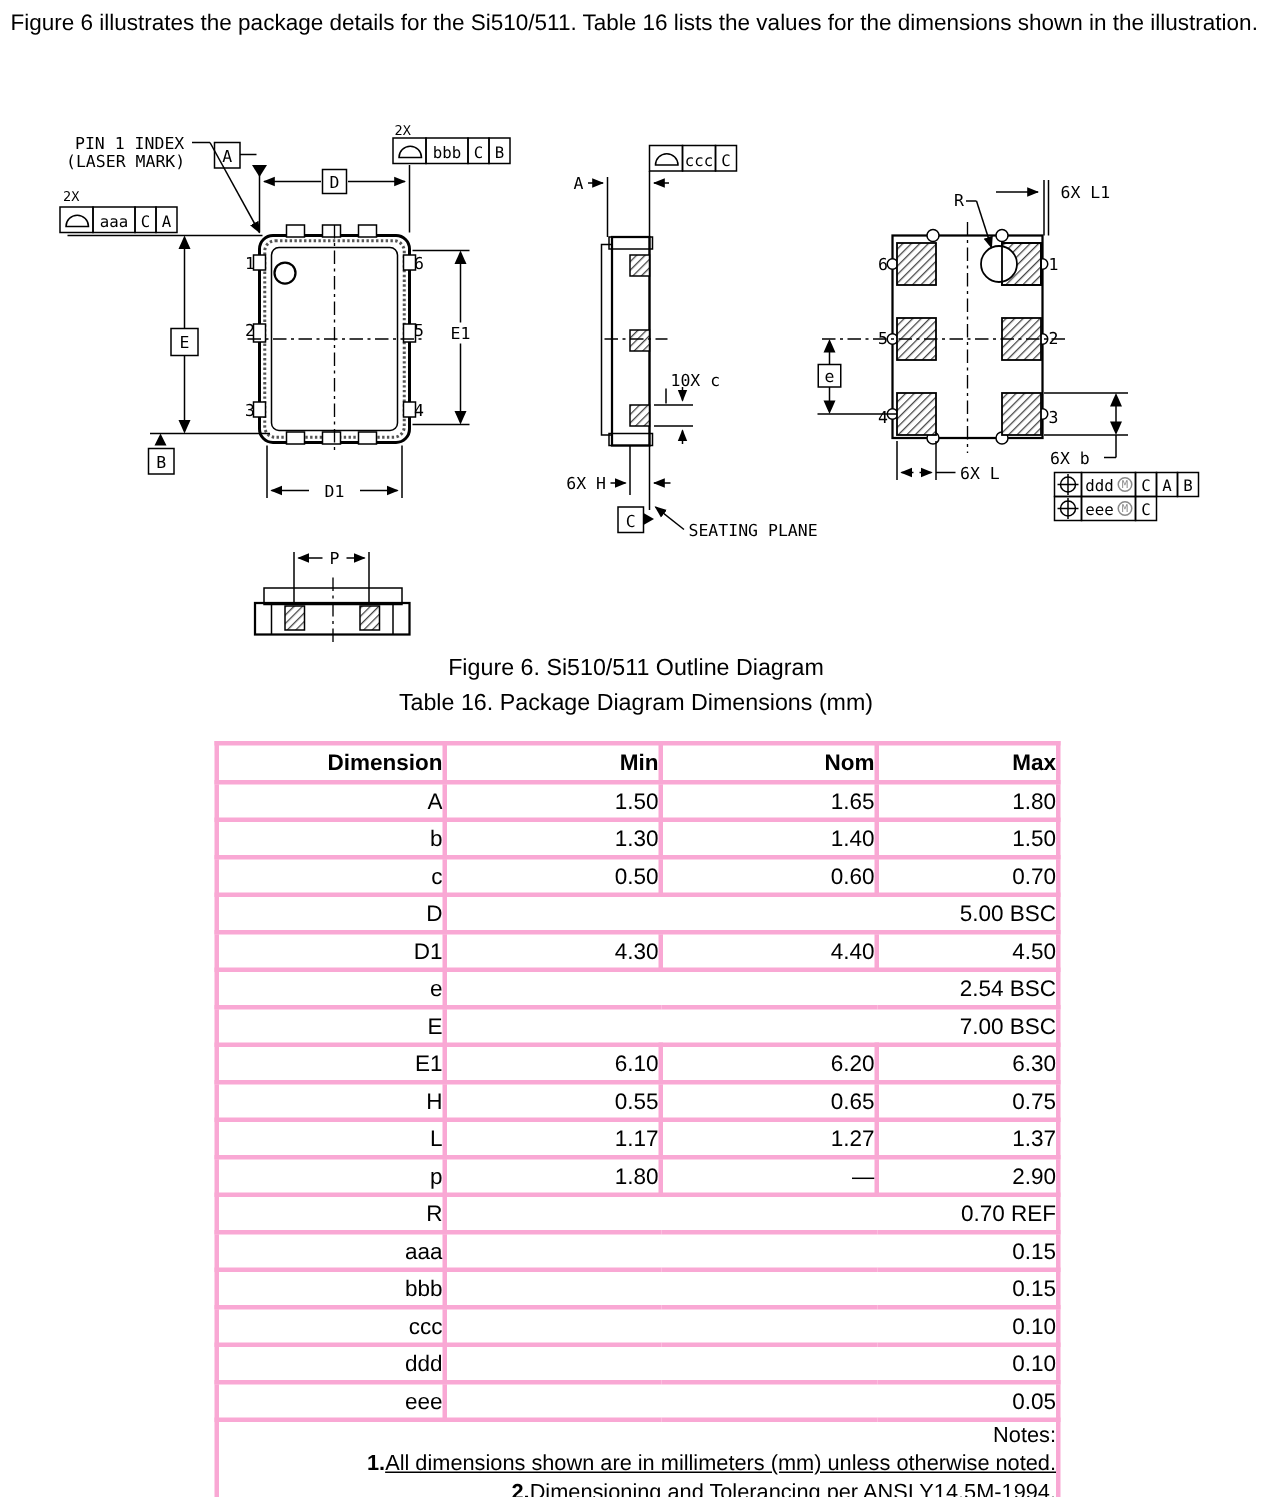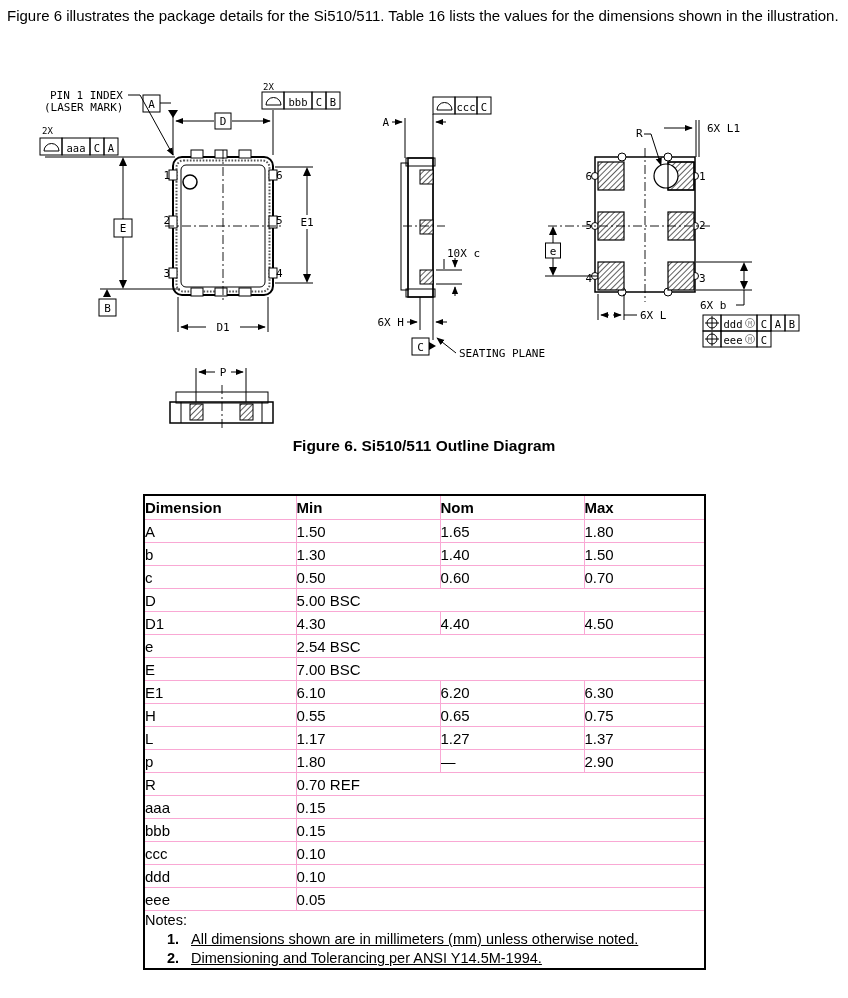--- a/index.html
+++ b/index.html
@@ -1,29 +1,29 @@
 <!DOCTYPE html>
 <html><head>
 <meta charset="utf-8">
 <style>
   html,body{margin:0;padding:0;background:#fff;}
   .page{position:relative;width:848px;height:998px;background:#fff;overflow:hidden;
         font-family:"Liberation Sans",sans-serif;color:#000;padding-left:48px;}
   .intro{position:absolute;left:7px;top:5px;width:838px;font-size:15px;line-height:21px;}
-  .caption{position:absolute;left:0;width:848px;text-align:center;font-weight:bold;font-size:15.5px;}
+  .caption{position:absolute;left:0;width:848px;text-align:center;font-weight:normal;font-size:15.5px;}
   .cap-figure{top:437px;}
   .cap-table{top:460px;}
   svg.diagram{position:absolute;left:0;top:78px;}
   svg text{font-family:"DejaVu Sans Mono","Liberation Mono",monospace;font-size:11px;fill:#000;}
   svg text.small{font-size:9px;}
   svg text.fcf{font-size:10.5px;}
   svg text.mod{font-size:7px;fill:#8a8a8a;}
   table.dims{position:absolute;left:143px;top:494px;border-collapse:collapse;
              border:2px solid #000;font-size:15px;table-layout:fixed;background:transparent;}
-  table.dims th,table.dims td{border:1px solid #f9a8d4;text-align:left;padding:0;height:22px;
+  table.dims th,table.dims td{border:3px solid #f9a8d4;text-align:right;padding:0;height:22px;
              overflow:hidden;white-space:nowrap;}
   table.dims th{font-weight:bold;height:23px;}
   td.notes-cell{text-align:left;padding:2px 5px 5px;height:auto;font-size:14.5px;line-height:19px;}
   .notes-title{font-weight:normal;}
   .note-line{margin-left:22px;text-decoration:underline;}
   .note-num{font-weight:bold;display:inline-block;width:24px;}
   .watermark{position:absolute;left:231px;top:442px;z-index:5;pointer-events:none;
              font-family:"DejaVu Sans",sans-serif;font-weight:bold;font-size:74px;line-height:1;
              letter-spacing:10px;white-space:nowrap;color:rgba(214,84,84,0.72);}
 </style>
@@ -341,20 +341,21 @@
           <line x1="712" y1="332" x2="712" y2="346"></line>
         <text x="733" y="343.5" text-anchor="middle" class="fcf" stroke="none" fill="#000">eee</text>
         <circle cx="750" cy="339" r="4.5" stroke="#8a8a8a"></circle>
         <text x="750" y="341.5" text-anchor="middle" class="mod" stroke="none">M</text>
         <text x="764" y="343.5" text-anchor="middle" class="fcf" stroke="none" fill="#000">C</text>
       </g>
     </g>
   </svg>
 
   <div class="caption cap-figure">Figure 6. Si510/511 Outline Diagram</div>
+  <div class="caption cap-table">Table 16. Package Diagram Dimensions (mm)</div>
 
 
   <table class="dims">
     <colgroup>
         <col style="width:152px">
         <col style="width:144px">
         <col style="width:144px">
         <col style="width:121px">
       </colgroup>
     <tbody>

